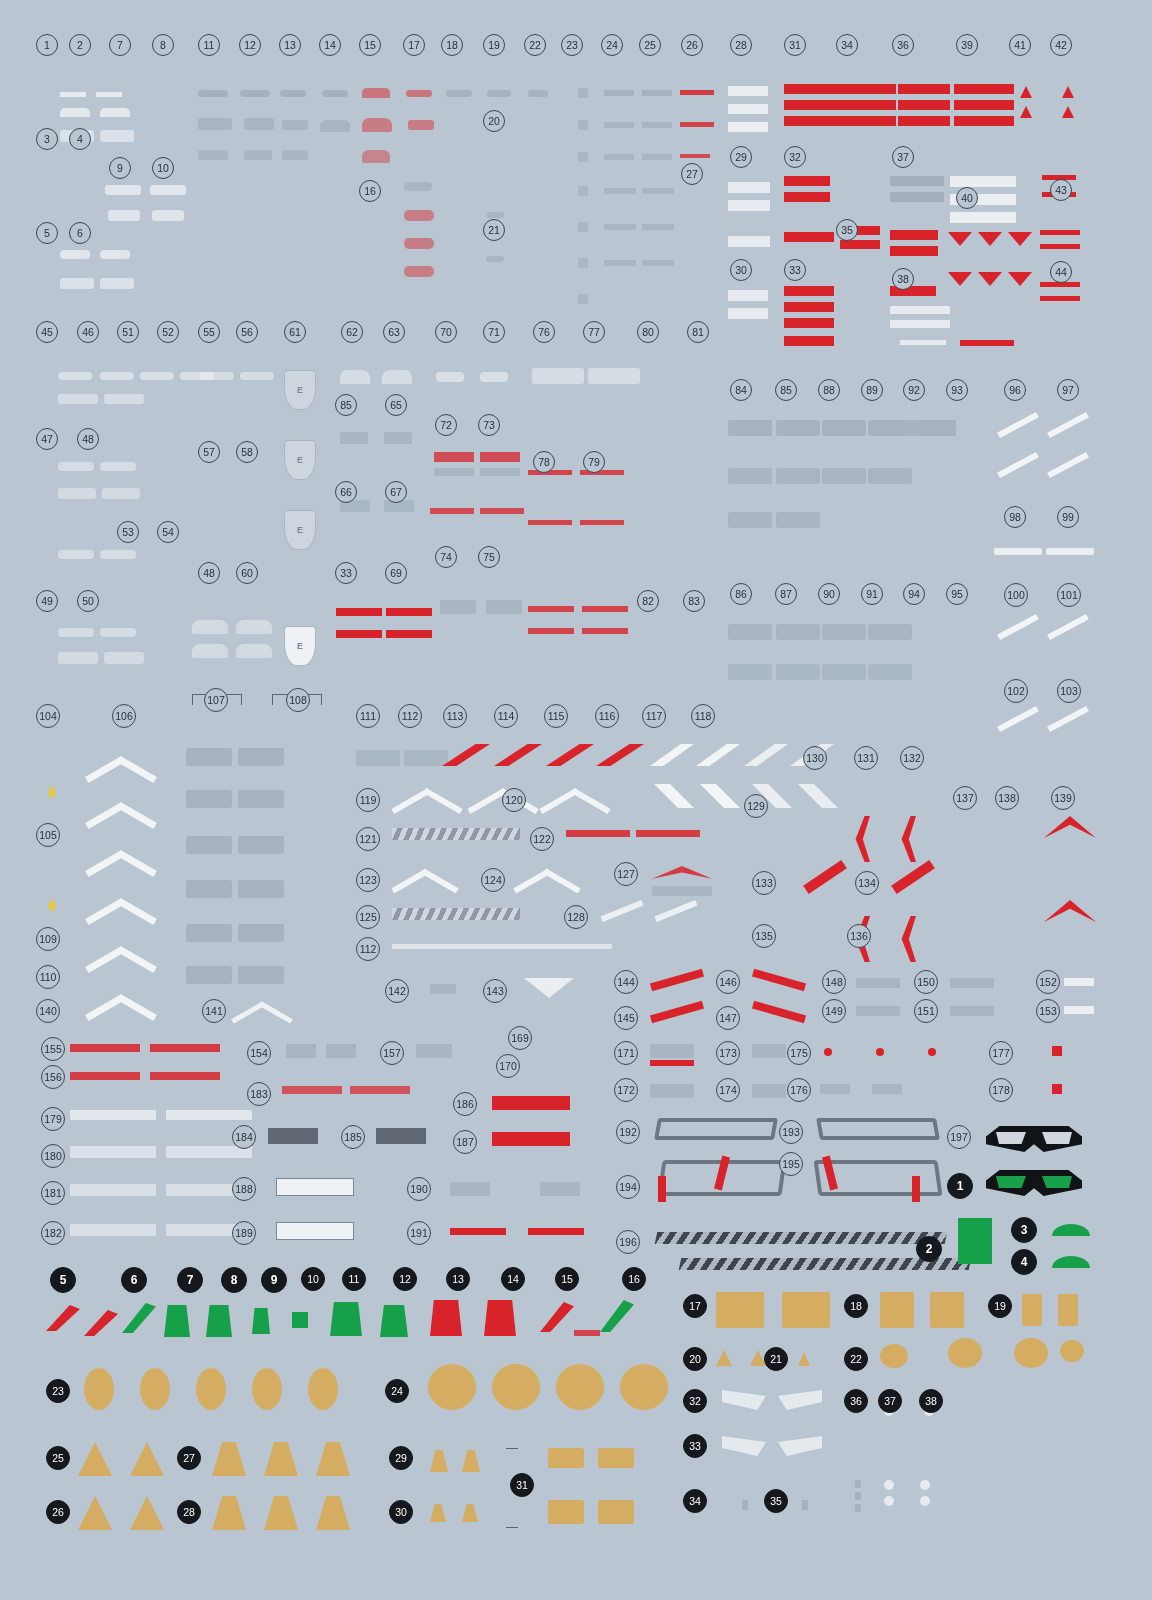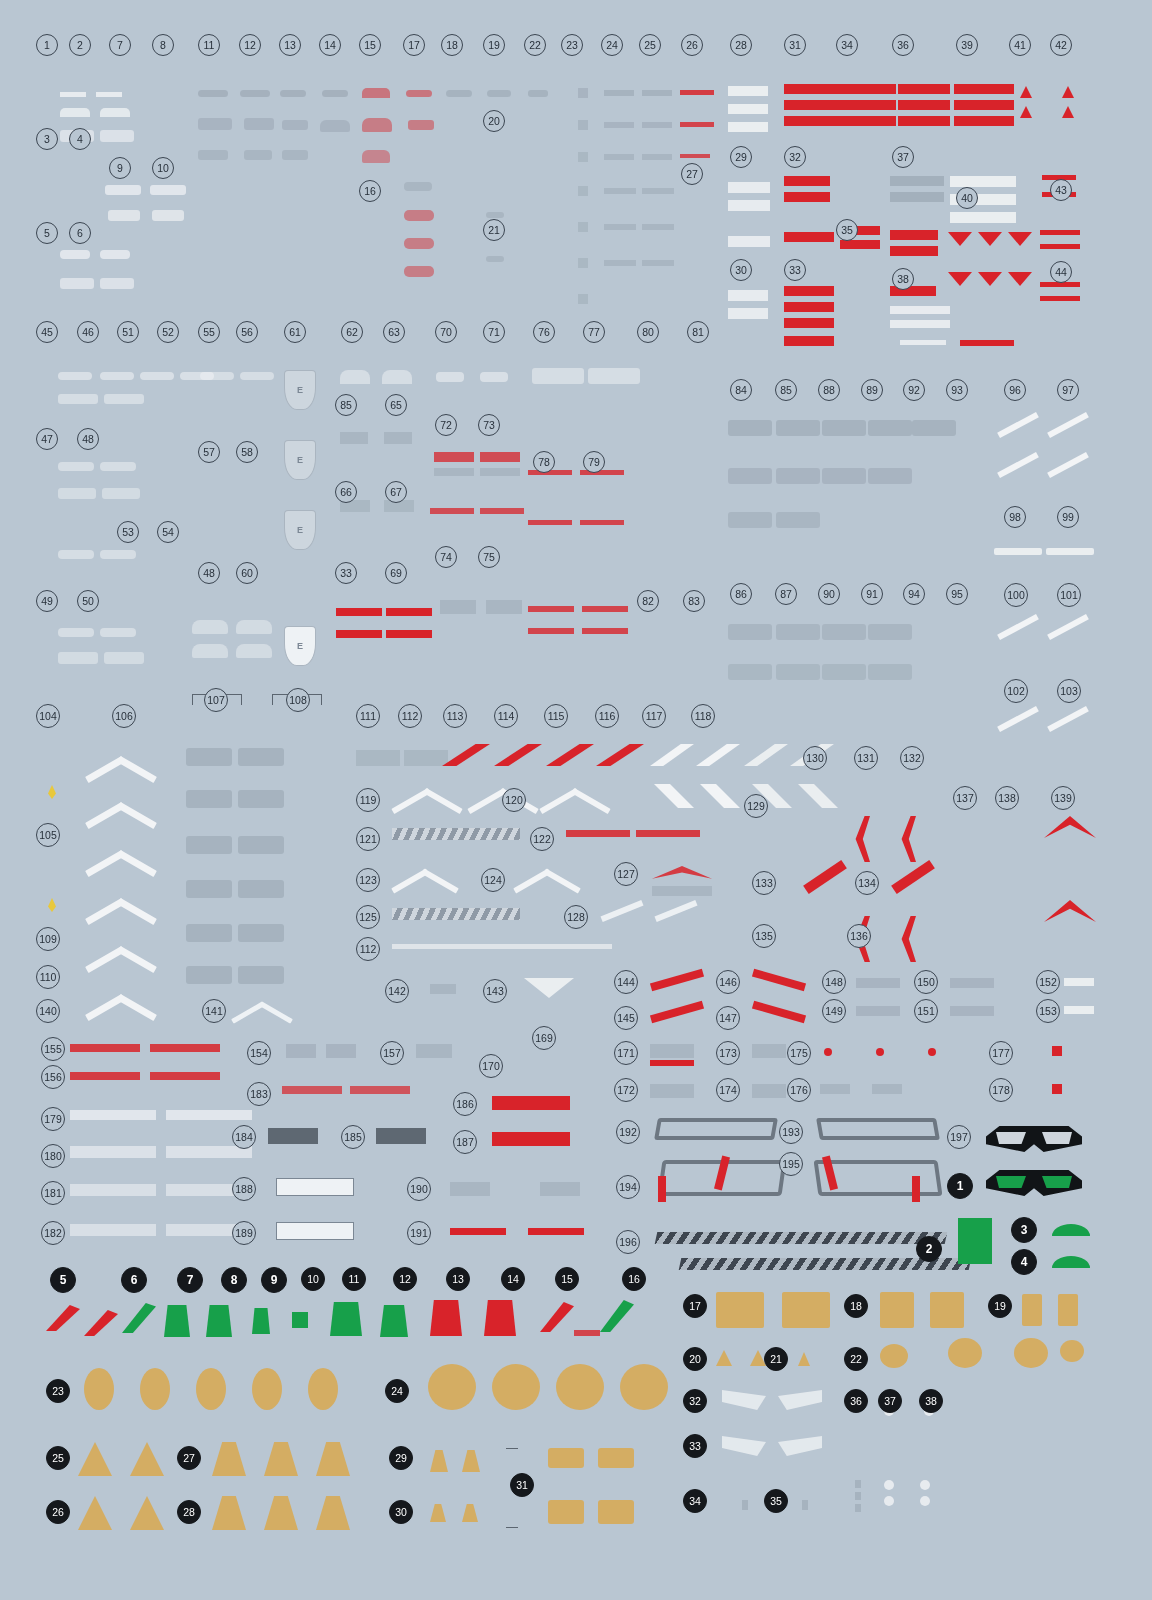--- a/index.html
+++ b/index.html
@@ -734,27 +734,27 @@
     <div class="marker light w24" style="left: 36px; top: 999px;">140</div>
     <div class="marker light w24" style="left: 202px; top: 999px;">141</div>
     <div class="marker light w24" style="left: 614px; top: 1006px;">145</div>
     <div class="marker light w24" style="left: 716px; top: 1006px;">147</div>
     <div class="marker light w24" style="left: 822px; top: 999px;">149</div>
     <div class="marker light w24" style="left: 914px; top: 999px;">151</div>
     <div class="marker light w24" style="left: 1036px; top: 999px;">153</div>
     <div class="marker light w24" style="left: 41px; top: 1037px;">155</div>
     <div class="marker light w24" style="left: 247px; top: 1041px;">154</div>
     <div class="marker light w24" style="left: 380px; top: 1041px;">157</div>
-    <div class="marker light w24" style="left: 508px; top: 1026px; margin-left: 24px;">169</div>
+    <div class="marker light w24" style="left: 508px; top: 1026px;">169</div>
     <div class="marker light w24" style="left: 614px; top: 1041px;">171</div>
     <div class="marker light w24" style="left: 716px; top: 1041px;">173</div>
     <div class="marker light w24" style="left: 787px; top: 1041px;">175</div>
     <div class="marker light w24" style="left: 989px; top: 1041px;">177</div>
     <div class="marker light w24" style="left: 41px; top: 1065px;">156</div>
-    <div class="marker light w24" style="left: 479px; top: 1054px;">170</div>
+    <div class="marker light w24" style="left: 496px; top: 1054px;">170</div>
     <div class="marker light w24" style="left: 614px; top: 1078px;">172</div>
     <div class="marker light w24" style="left: 716px; top: 1078px;">174</div>
     <div class="marker light w24" style="left: 787px; top: 1078px;">176</div>
     <div class="marker light w24" style="left: 989px; top: 1078px;">178</div>
     <div class="marker light w24" style="left: 41px; top: 1107px;">179</div>
     <div class="marker light w24" style="left: 247px; top: 1082px;">183</div>
     <div class="marker light w24" style="left: 453px; top: 1092px;">186</div>
     <div class="marker light w24" style="left: 616px; top: 1120px;">192</div>
     <div class="marker light w24" style="left: 779px; top: 1120px;">193</div>
     <div class="marker light w24" style="left: 947px; top: 1125px;">197</div>

